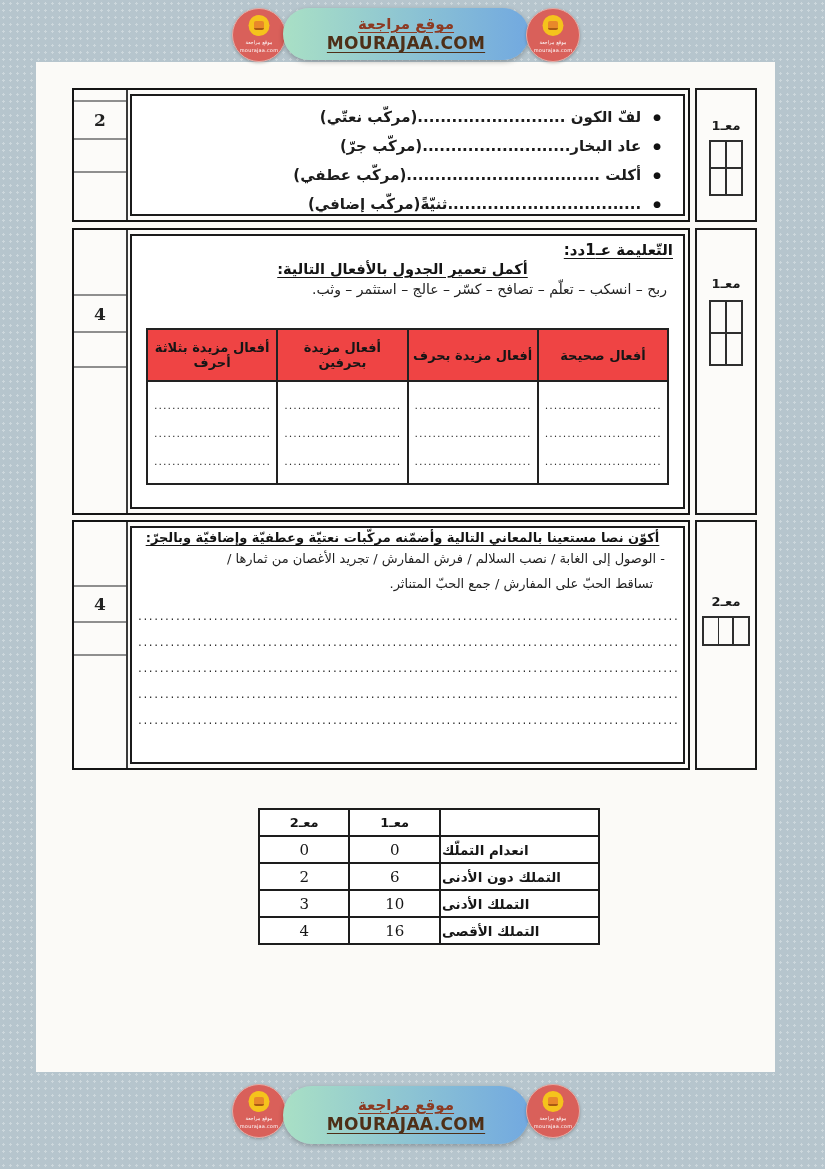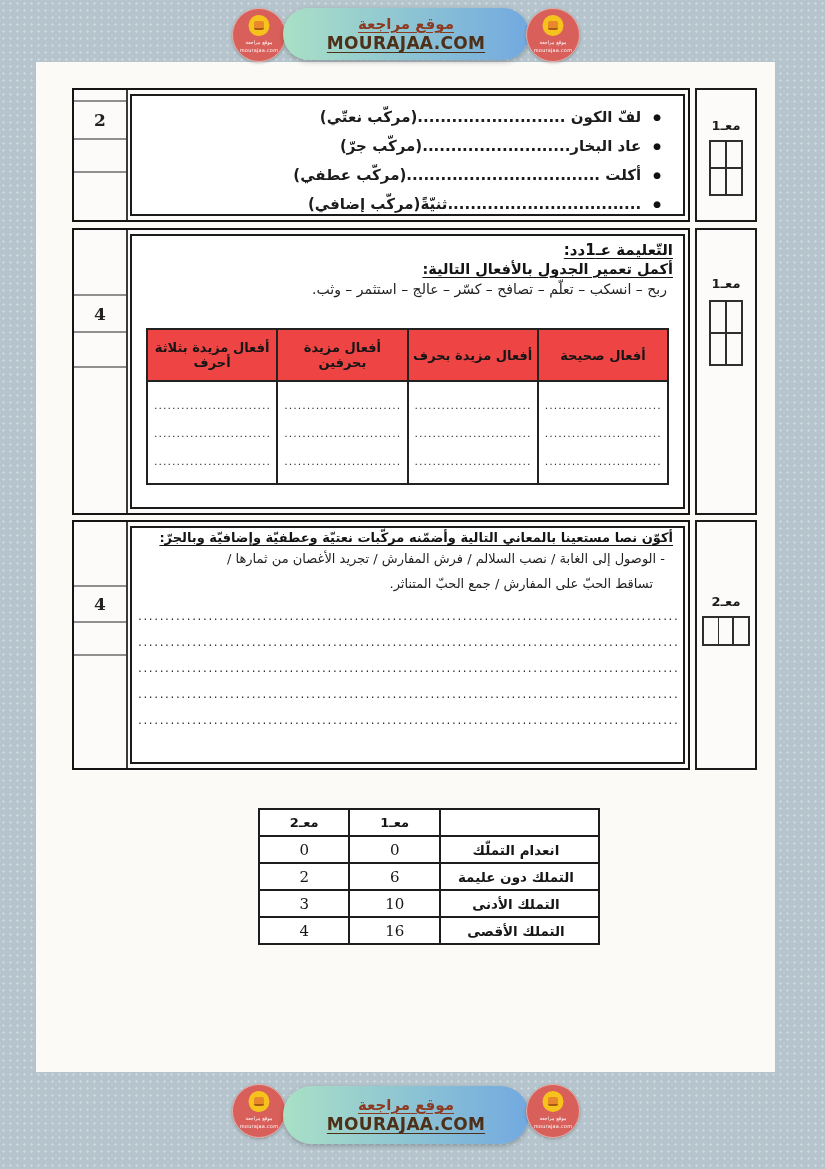--- a/index.html
+++ b/index.html
@@ -94,21 +94,21 @@
     white-space:nowrap;
   }
   .bullet-line::before{content:"●";font-size:9px;vertical-align:2px;margin-left:12px;color:#111;}
   
   .h-title{
     margin:5px 10px 0 8px;font-size:15px;font-weight:bold;color:#141414;
     text-decoration:underline;text-underline-offset:3px;
   }
   .h-sub{
     margin:2px 10px 0 0;font-size:14.5px;font-weight:bold;color:#141414;
-    text-decoration:underline;text-underline-offset:3px;
+    text-decoration:underline;text-underline-offset:3px;text-align:center;
   }
   .verbs-line{margin:4px 16px 0 0;font-size:14px;color:#222;}
   table.verbs{
     position:absolute;left:14px;right:14px;top:92px;
     border-collapse:collapse;table-layout:fixed;direction:rtl;width:calc(100% - 28px);
   }
   table.verbs th{
     border:2px solid #222;font-size:13px;font-weight:bold;color:#161616;
     padding:3px 2px;height:44px;vertical-align:middle;background:#ef4444;
   }
@@ -127,21 +127,21 @@
     height:26px;line-height:26px;overflow:hidden;white-space:nowrap;
     font-size:12px;letter-spacing:1.6px;color:#2c2c2c;direction:ltr;
   }
   
   table.scores{
     position:absolute;left:258px;top:808px;width:342px;
     border-collapse:collapse;direction:rtl;background:#fff;
     font-size:13.5px;color:#161616;
   }
   table.scores th,table.scores td{border:2px solid #1d1d1d;box-sizing:border-box;}
-  table.scores .lbl{width:160px;text-align:center;padding-right:8px;font-weight:600;height:27px;}
+  table.scores .lbl{width:160px;text-align:left;padding-right:8px;font-weight:600;height:27px;}
   table.scores .num{
     width:91px;text-align:center;font-family:"DejaVu Serif",serif;font-size:15px;height:27px;
   }
   table.scores th{height:25px;font-weight:bold;text-align:center;font-size:13px;}
 </style>
 </head>
 <body>
 
 <div id="canvas">
 
@@ -265,21 +265,21 @@
         <th class="lbl"></th>
         <th>معـ1</th>
         <th>معـ2</th>
       </tr>
       <tr>
         <td class="lbl">انعدام التملّك</td>
         <td class="num">0</td>
         <td class="num">0</td>
       </tr>
       <tr>
-        <td class="lbl">التملك دون عليمة</td>
+        <td class="lbl">التملك دون الأدنى</td>
         <td class="num">6</td>
         <td class="num">2</td>
       </tr>
       <tr>
         <td class="lbl">التملك الأدنى</td>
         <td class="num">10</td>
         <td class="num">3</td>
       </tr>
       <tr>
         <td class="lbl">التملك الأقصى</td>

